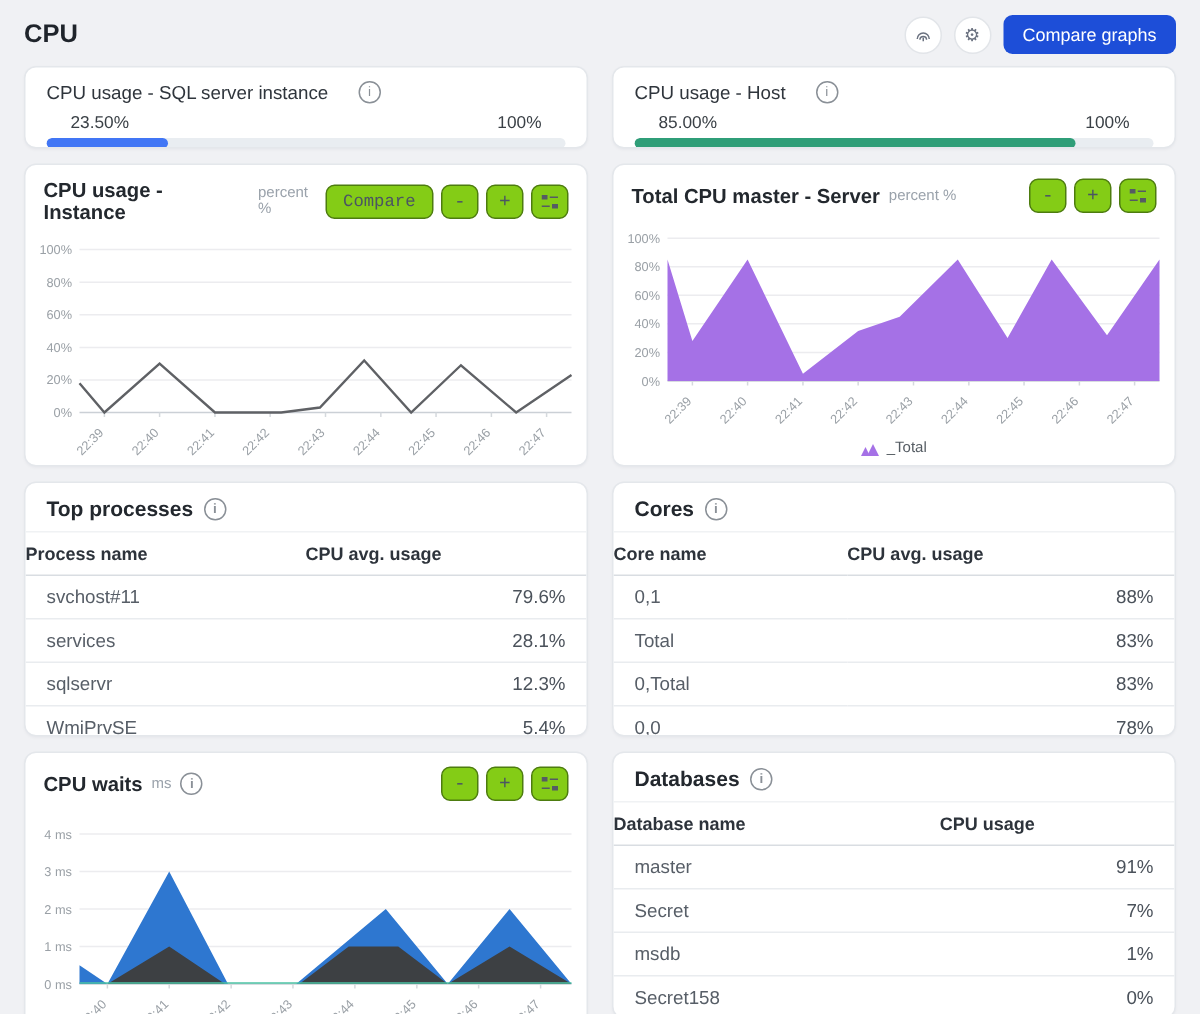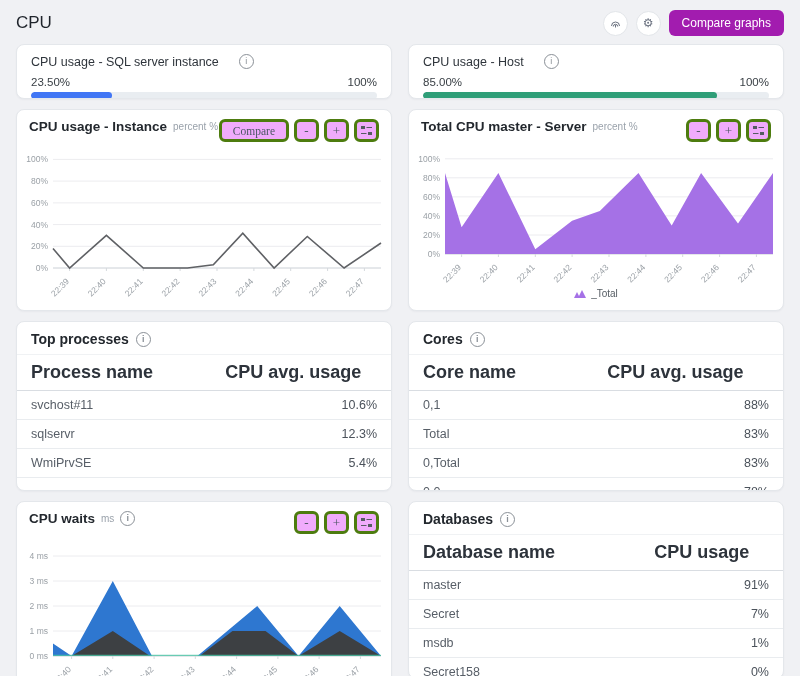--- a/index.html
+++ b/index.html
@@ -5,59 +5,59 @@
   html,body{margin:0;padding:0}
   body{
     width:800px;height:676px;overflow:hidden;
     background:#f0f1f4;
     font-family:"Liberation Sans",sans-serif;
     color:#24292f;
   }
   .page{padding:8px 16px 0}
   
   .topbar{display:flex;align-items:center;justify-content:space-between;height:30px;margin-bottom:6px}
-  .page-title{font-size:17px;font-weight:normal;color:#1f242b}
+  .page-title{font-size:17px;font-weight:bold;color:#1f242b}
   .top-actions{display:flex;align-items:center;gap:8px}
   .icon-circle{width:25px;height:25px;border-radius:50%;background:#fff;border:1px solid #e2e5e9;
     display:flex;align-items:center;justify-content:center;color:#6b7280;cursor:pointer;padding:0}
-  .btn-primary{background:#a21caf;color:#fff;font-size:12px;padding:6px 13px;border-radius:6px;border:none;cursor:pointer;font-family:inherit}
+  .btn-primary{background:#1d4ed8;color:#fff;font-size:12px;padding:6px 13px;border-radius:6px;border:none;cursor:pointer;font-family:inherit}
   
   .grid{display:grid;grid-template-columns:1fr 1fr;gap:10px 16px;margin-bottom:10px}
   .card{background:#fff;border:1px solid #e4e7eb;border-radius:8px;box-shadow:0 1px 2px rgba(16,24,40,.04);overflow:hidden}
   
   .gauge-card{padding:9px 14px 12px;height:55px;box-sizing:border-box}
   .gauge-title{font-size:12.5px;color:#2f353c;display:flex;gap:20px;align-items:center}
   .info{width:13px;height:13px;min-width:13px;border:1px solid #8a9097;border-radius:50%;font-size:9px;line-height:11px;
     display:inline-flex;align-items:center;justify-content:center;color:#8a9097;font-style:normal}
-  .gauge-vals{display:flex;justify-content:space-between;font-size:11.5px;color:#3a4046;margin:7px 0 4px}
+  .gauge-vals{display:flex;justify-content:space-between;font-size:11.5px;color:#3a4046;margin:7px 16px 4px}
   .track{height:7px;border-radius:4px;background:#e9edf1;overflow:hidden}
   .fill{height:100%;border-radius:4px;width:0}
   
   .chart-card{height:200px}
   .waits-card{height:214px}
-  .chart-head{display:flex;justify-content:space-between;align-items:flex-start;padding:9px 12px 2px}
+  .chart-head{display:flex;justify-content:space-between;align-items:center;padding:9px 12px 2px}
   .chart-title{font-size:13.5px;font-weight:bold;color:#23282e;display:flex;align-items:center;gap:6px}
   .unit{font-size:10px;color:#9aa2ab;font-weight:normal}
   .chart-controls{display:flex;gap:5px}
-  .ctrl{background:#f0abfc;border:3px solid #4d7c0f;border-radius:6px;font-size:11.5px;color:#4b5563;height:23px;
-    display:inline-flex;align-items:center;justify-content:center;cursor:pointer;font-family:Liberation Serif, serif;padding:0}
+  .ctrl{background:#84cc16;border:1px solid #4d7c0f;border-radius:6px;font-size:11.5px;color:#4b5563;height:23px;
+    display:inline-flex;align-items:center;justify-content:center;cursor:pointer;font-family:Liberation Mono, monospace;padding:0}
   .ctrl.compare{padding:0 11px}
   .ctrl.sq{width:25px;font-size:13px}
   .chart-body{padding:2px 2px 0}
   svg.chart{display:block}
   .tick{font:8.5px "Liberation Sans",sans-serif;fill:#9aa0a6}
-  .legend-row{display:flex;align-items:flex-start;justify-content:center;gap:5px;font-size:10px;color:#555c63;height:16px}
+  .legend-row{display:flex;align-items:flex-end;justify-content:center;gap:5px;font-size:10px;color:#555c63;height:16px}
   
   .table-card{height:168px}
   .db-card{height:176px}
   .t-head{padding:9px 14px 7px;font-size:14px;font-weight:bold;color:#23282e;display:flex;gap:7px;align-items:center;border-bottom:1px solid #f0f2f4}
   table.tbl{width:100%;border-collapse:collapse;font-size:12.5px}
-  .tbl th{padding:7px 14px;color:#2d333b;font-weight:bold;border-bottom:1px solid #d9dde2;font-size:18px}
+  .tbl th{padding:7px 0;color:#2d333b;font-weight:bold;border-bottom:1px solid #d9dde2;font-size:12px}
   .tbl th:first-child{text-align:left}
-  .tbl th:last-child{text-align:center}
+  .tbl th:last-child{text-align:left}
   .tbl td{padding:7px 14px;color:#575e67;border-bottom:1px solid #e9ecef}
   .tbl td:last-child{text-align:right;color:#4b525b}
 </style>
 </head>
 <body>
 
 <div class="page">
 
   <div class="topbar">
     <div class="page-title">CPU</div>
@@ -236,21 +236,25 @@
       <table class="tbl">
           <thead>
             <tr>
               <th>Process name</th>
               <th>CPU avg. usage</th>
             </tr>
           </thead>
           <tbody>
             <tr>
               <td>svchost#11</td>
-              <td>10.6%</td>
+              <td>79.6%</td>
+            </tr>
+            <tr>
+              <td>services</td>
+              <td>28.1%</td>
             </tr>
             <tr>
               <td>sqlservr</td>
               <td>12.3%</td>
             </tr>
             <tr>
               <td>WmiPrvSE</td>
               <td>5.4%</td>
             </tr>
           </tbody>

